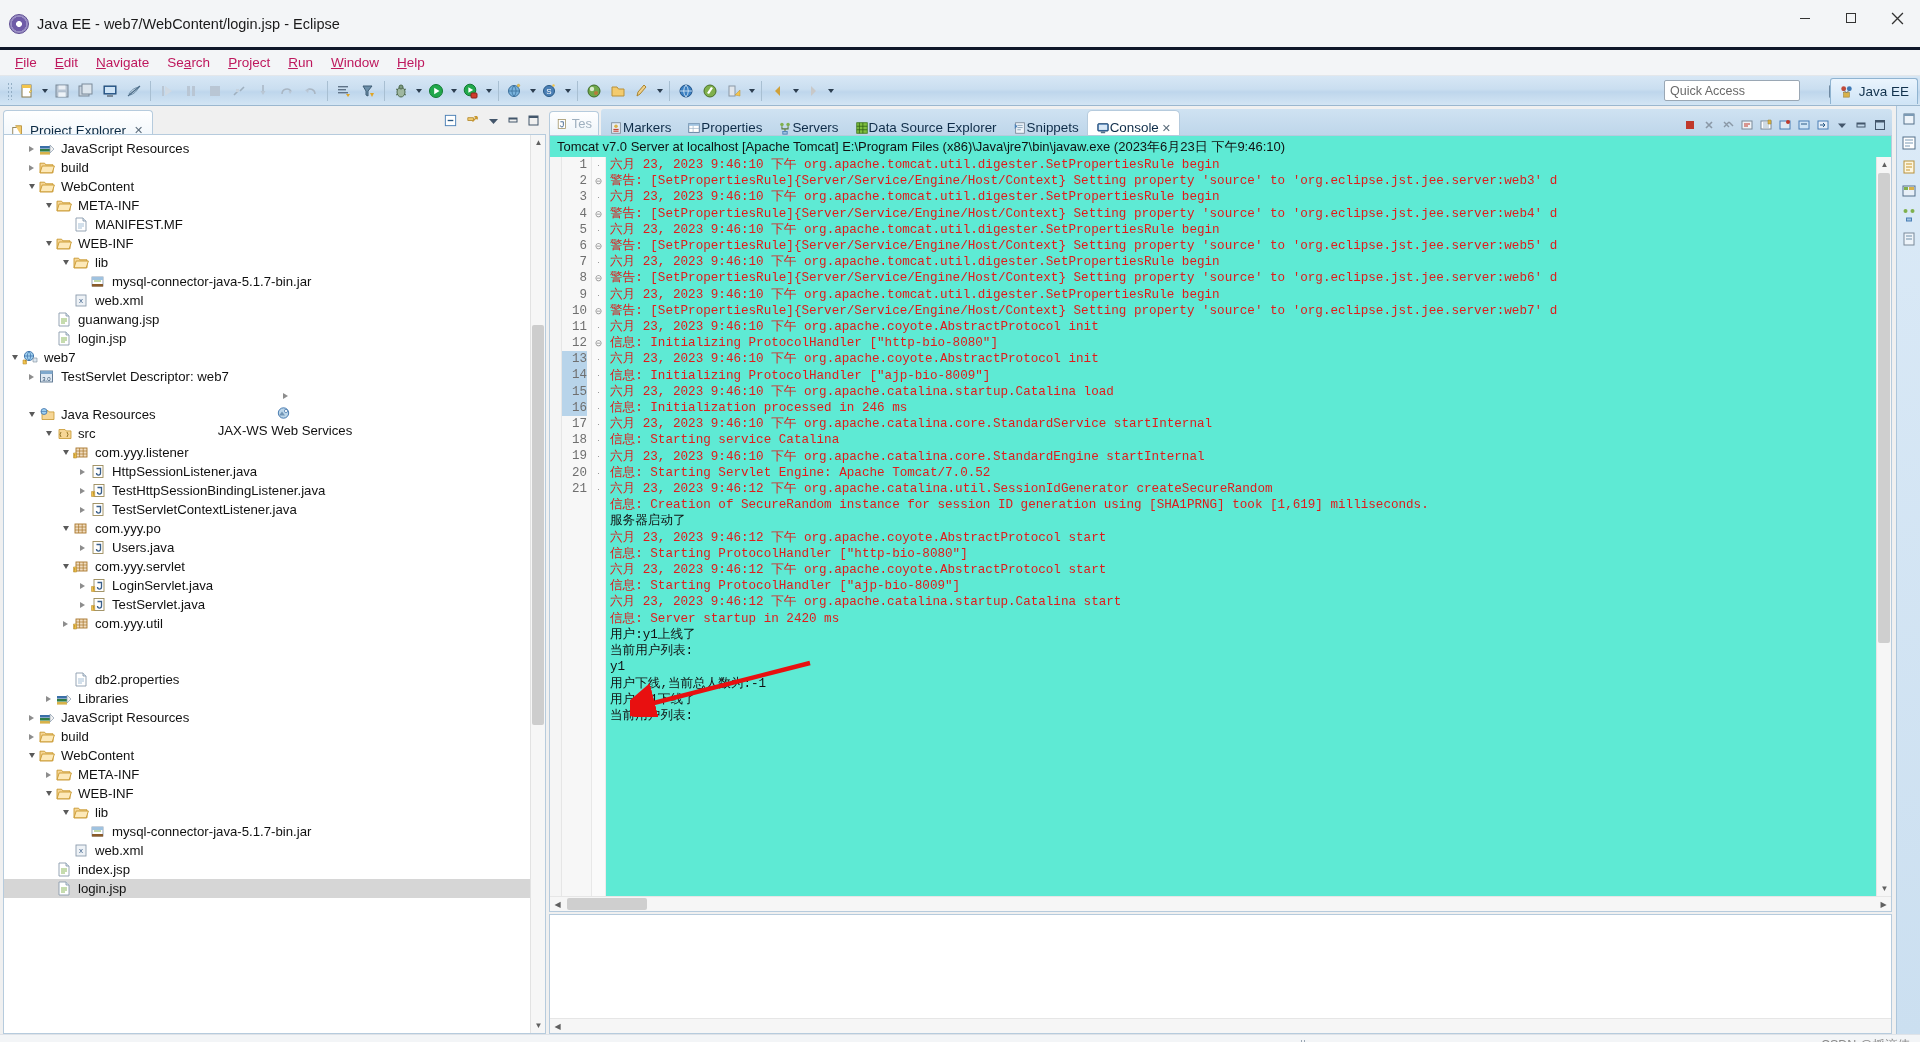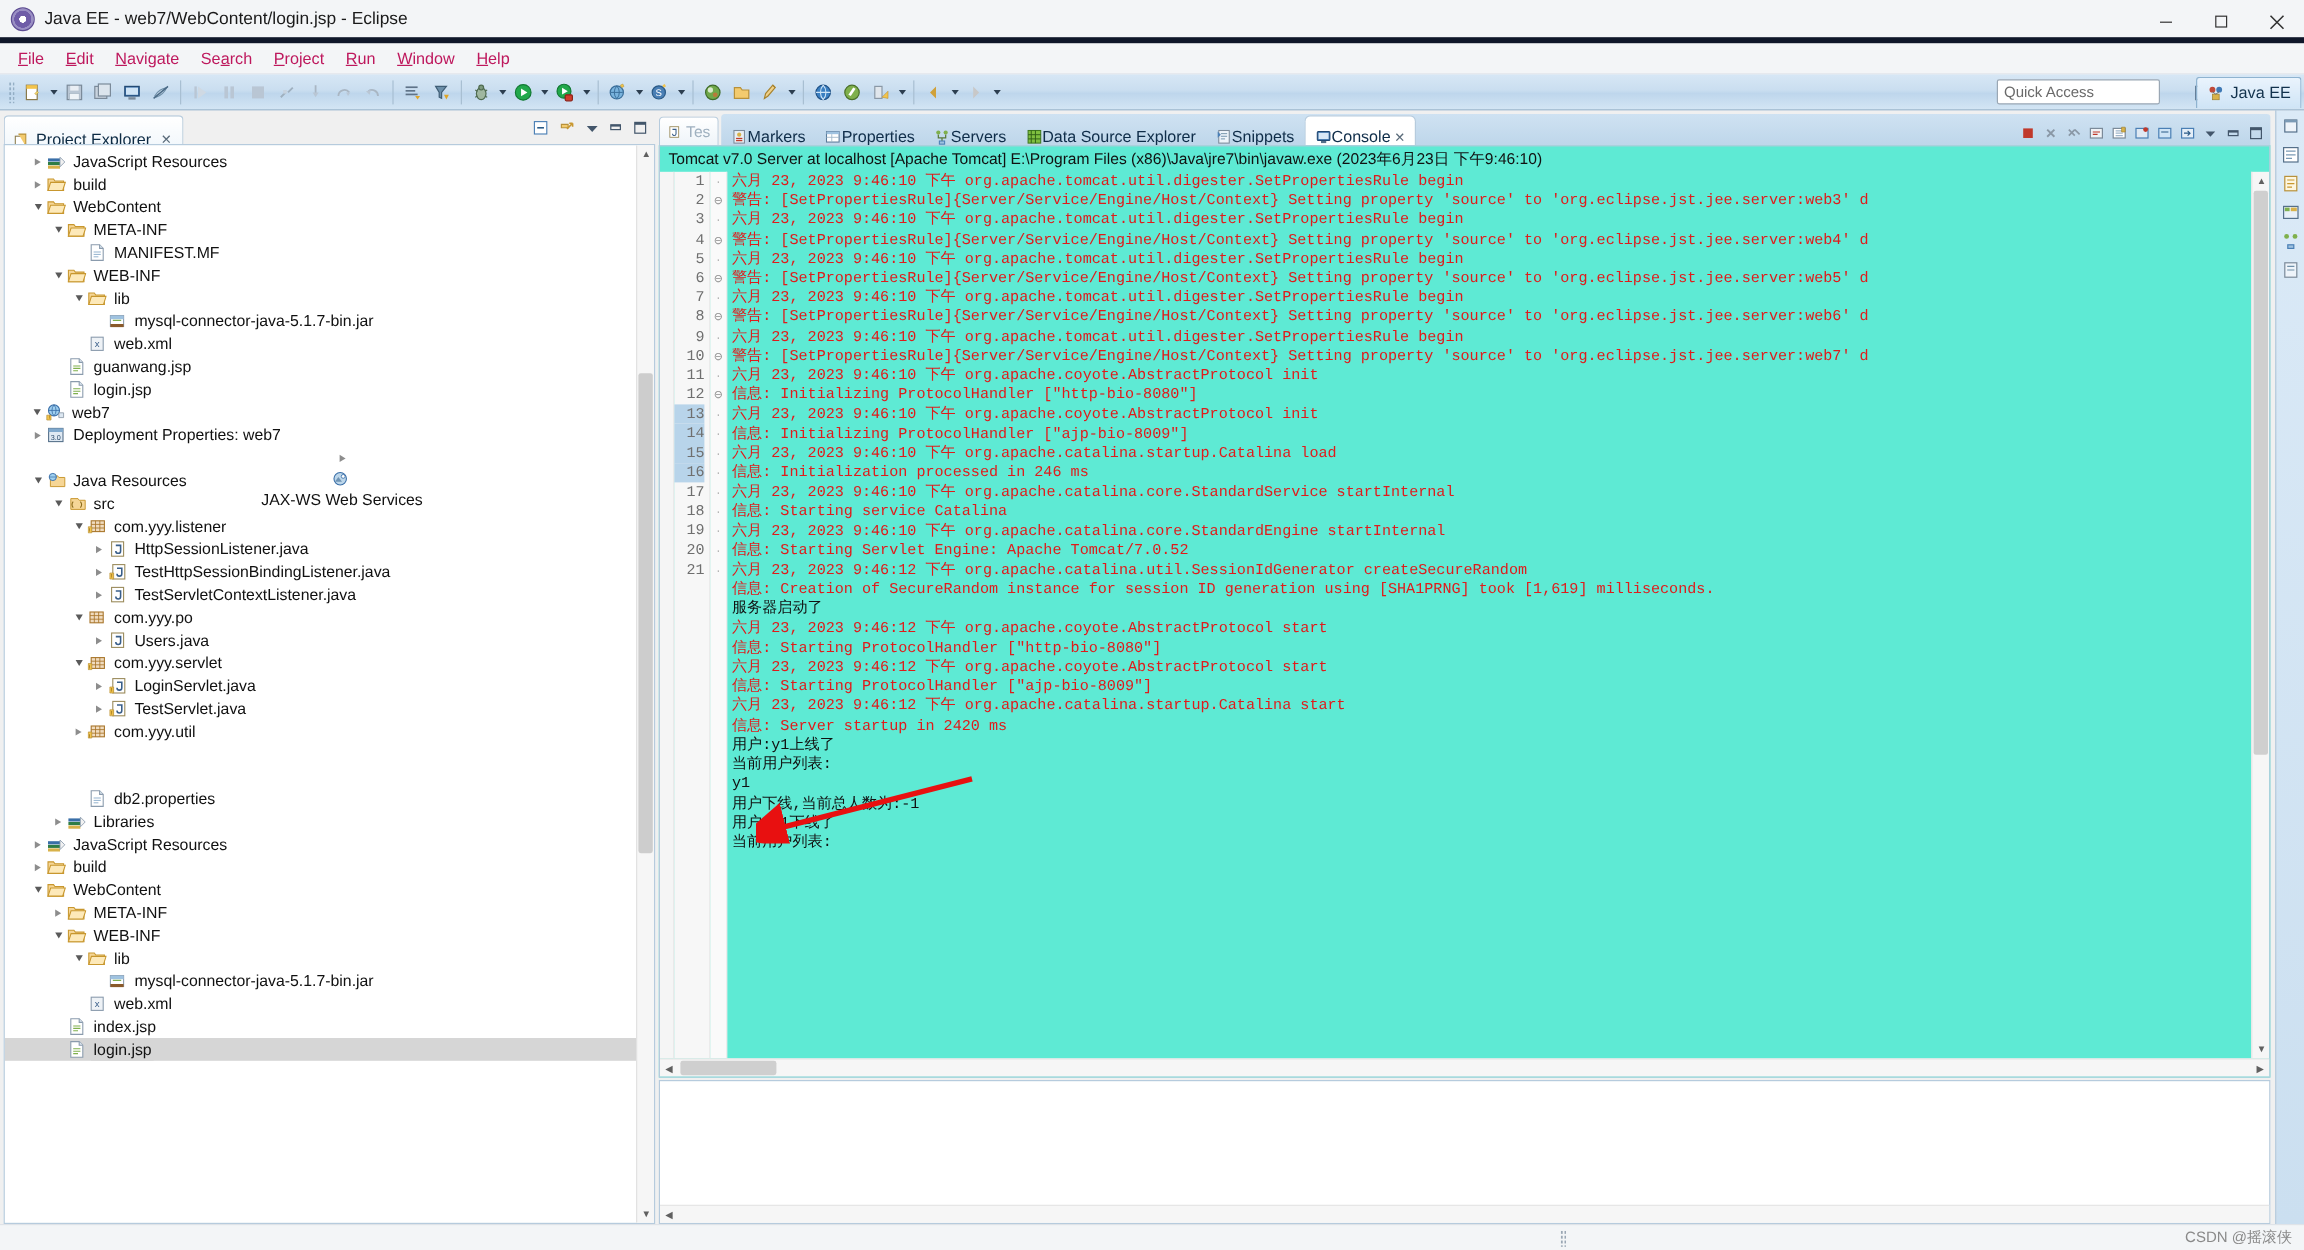--- a/index.html
+++ b/index.html
@@ -7,22 +7,22 @@
   body {
     width:1920px; height:1042px;
     font-family:"Liberation Sans", sans-serif;
     font-size:13px;
     background:#f0f0f0;
     overflow:hidden;
     -webkit-font-smoothing:antialiased;
   }
   
   .titlebar{
-    height:36px; background:#f3f5f7; display:flex; align-items:center;
-    border-bottom:5px solid #0f172a; position:relative;
+    height:50px; background:#f3f5f7; display:flex; align-items:center;
+    border-bottom:3px solid #0f172a; position:relative;
   }
   .title-icon{
     width:20px;height:20px;margin-left:9px;margin-right:8px;
     border-radius:50%;
     background:radial-gradient(circle at 50% 50%, #ffffff 0 22%, #6f5ca8 24% 55%, #9a8fc4 57% 78%, #6f5ca8 80% 100%);
     border:1px solid #5c4b92;
   }
   .title-text{font-size:14.5px;color:#1a1a1a;}
   .win-btns{position:absolute;right:0;top:0;height:36px;display:flex;}
   .win-btn{width:46px;height:36px;display:flex;align-items:center;justify-content:center;color:#333;font-size:15px;}
@@ -559,21 +559,21 @@
             <span class="twist"></span>
             <span class="ico">
               <svg width="14" height="15" viewBox="0 0 14 15">
                 <path d="M2 1 h7 l3 3 v10 H2z" fill="#fff" stroke="#8a9bad" stroke-width=".9"></path>
                 <path d="M9 1 v3 h3" fill="#dce7f1" stroke="#8a9bad" stroke-width=".9"></path>
                 <path d="M4 7 h6 M4 9 h6 M4 11 h4" stroke="#7fb04c" stroke-width=".9"></path>
               </svg>
             </span>
             <span class="tlabel">login.jsp</span>
           </div>
-          <div class="trow" style="padding-left: 20px;">
+          <div class="trow" style="padding-left: 4px;">
             <span class="twist d"></span>
             <span class="ico">
               <svg width="16" height="15" viewBox="0 0 16 15">
                 <circle cx="7" cy="6" r="4.6" fill="#9fd0f0" stroke="#3a6fa8" stroke-width=".9"></circle>
                 <path d="M2.4 6 h9.2 M7 1.4 a7 7 0 0 0 0 9.2 a7 7 0 0 0 0-9.2" fill="none" stroke="#3a6fa8" stroke-width=".7"></path>
                 <path d="M11 8 l4 0 0 4 -4 0z" fill="#dce7f1" stroke="#7b8a99" stroke-width=".6"></path>
                 <path d="M1 10 l3.5 0 0 4 -3.5 0z" fill="#f3c44b" stroke="#b8913a" stroke-width=".6"></path>
                 <text x="2.7" y="13.4" font-size="4.4" fill="#7a5a10" font-family="Liberation Sans">!</text>
               </svg>
             </span>
@@ -581,21 +581,21 @@
           </div>
           <div class="trow" style="padding-left: 21px;">
             <span class="twist r"></span>
             <span class="ico">
               <svg width="15" height="15" viewBox="0 0 15 15">
                 <rect x="1.5" y="2" width="12" height="11" fill="#dfe9f3" stroke="#55708a" stroke-width=".9"></rect>
                 <rect x="1.5" y="2" width="12" height="3" fill="#7fa8cc"></rect>
                 <text x="7.5" y="12" font-size="6" text-anchor="middle" fill="#2a4a6a" font-family="Liberation Sans">3.0</text>
               </svg>
             </span>
-            <span class="tlabel">Deployment Properties: web7</span>
+            <span class="tlabel">TestServlet Descriptor: web7</span>
           </div>
           <div class="trow" style="padding-left: 21px; flex-direction: column;">
             <span class="twist r"></span>
             <span class="ico">
               <svg width="15" height="15" viewBox="0 0 15 15">
                 <circle cx="7.5" cy="7" r="5.2" fill="#bcd6ea" stroke="#3a6fa8" stroke-width=".9"></circle>
                 <path d="M3 9.5 L6 5.5 L9 9.5z" fill="#6f94b5"></path>
                 <circle cx="10" cy="5" r="1.6" fill="#fff" stroke="#3a6fa8" stroke-width=".7"></circle>
               </svg>
             </span>

